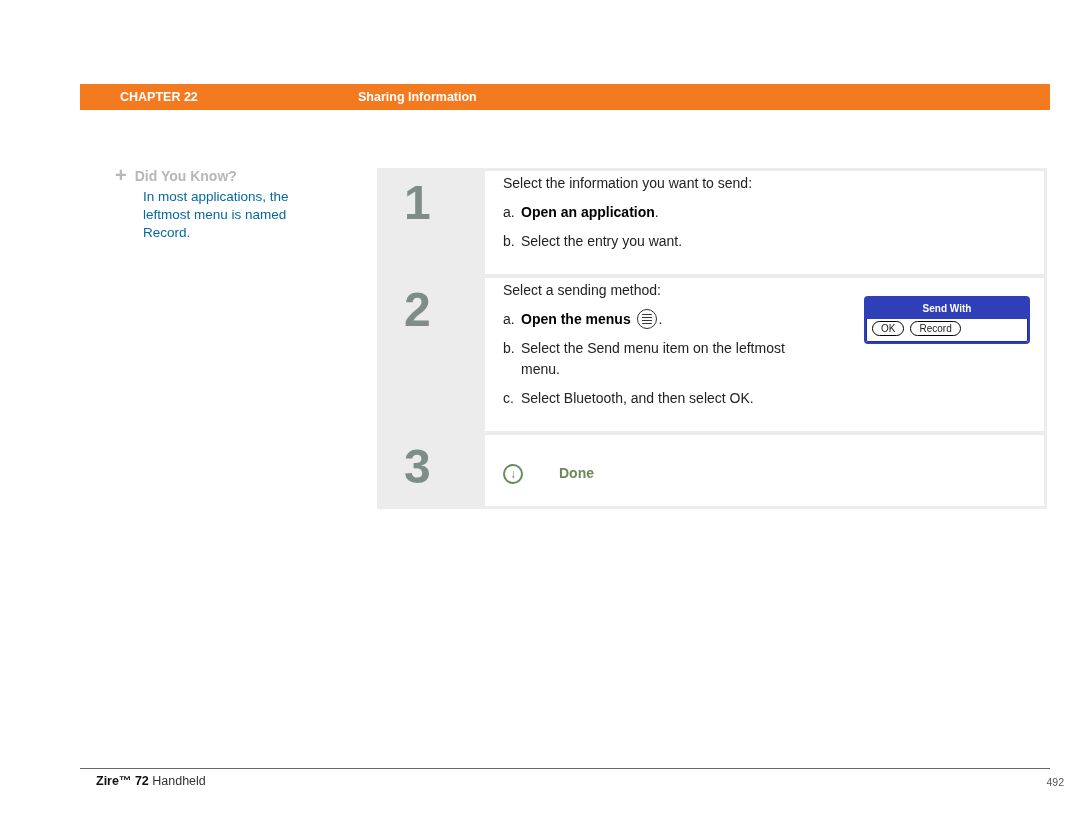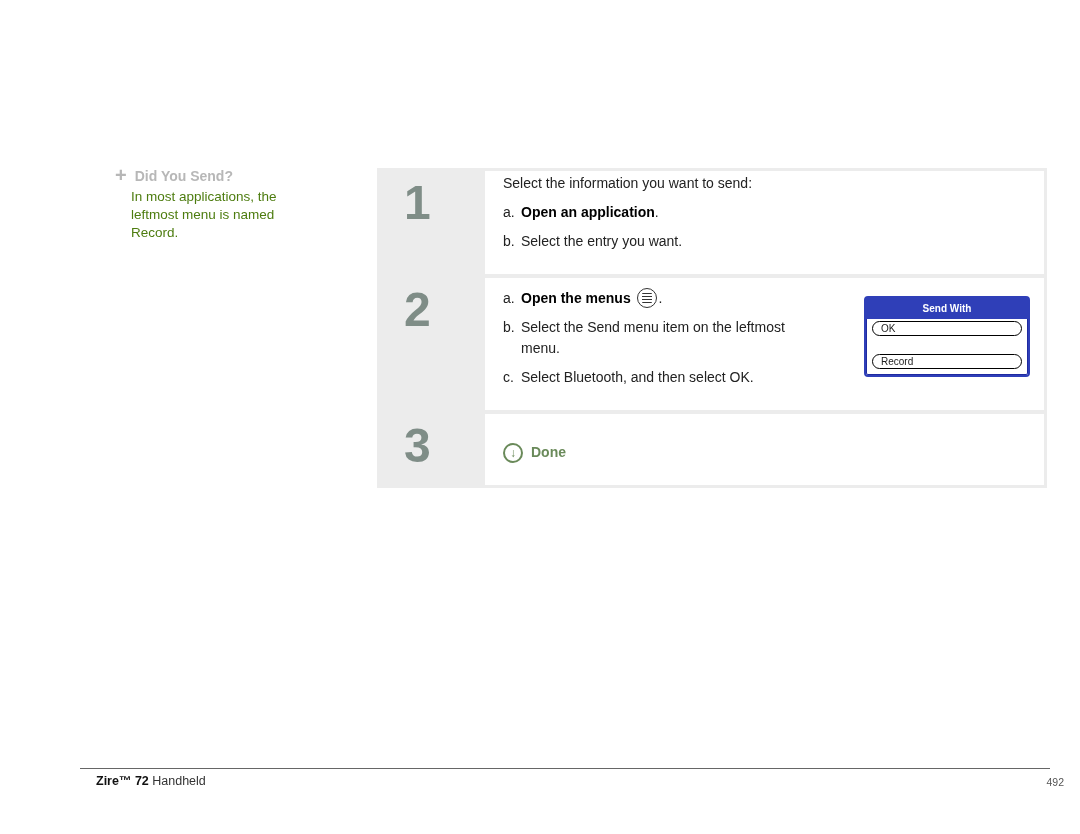--- a/index.html
+++ b/index.html
@@ -54,24 +54,24 @@
   }
   .dyk-plus {
     font-weight: bold;
     font-size: 20px;
     margin-right: 8px;
     line-height: 14px;
     position: relative;
     top: -1px;
   }
   .dyk-body {
-    color: #4d7c0f;
+    color: #0369a1;
     font-size: 13.5px;
     line-height: 1.35;
-    margin-left: 16px;
+    margin-left: 28px;
   }
   .steps-panel {
     position: absolute;
     left: 377px;
     top: 168px;
     width: 670px;
     background: #ececec;
     padding: 3px;
     box-sizing: border-box;
   }
@@ -141,20 +141,21 @@
       repeating-linear-gradient(#333 0 1px, transparent 1px 3px);
     border-radius: 1px;
   }
   .done-row {
     display: flex;
     align-items: center;
     margin-top: 26px;
     color: #6a8a5a;
     font-weight: bold;
     font-size: 14px;
+    gap: 28px;
   }
   .done-arrow {
     display: inline-flex;
     align-items: center;
     justify-content: center;
     width: 16px; height: 16px;
     border: 2px solid #6a8a5a;
     border-radius: 50%;
     margin-right: 8px;
     position: relative;
@@ -198,23 +199,22 @@
   .sendwith-item {
     padding: 0px 4px;
     line-height: 14px;
   }
   .sendwith-item.selected {
     background: #1f2aa0;
     color: #fff;
   }
   .sendwith-btns {
     display: flex;
-    gap: 18px;
+    gap: 6px;
     padding: 2px 6px 6px 6px;
-    flex-direction: column;
   }
   .pbtn {
     font-size: 10px;
     background: #fff;
     border: 1px solid #000;
     border-radius: 9px;
     padding: 0px 8px;
     line-height: 13px;
   }
   .footer-rule {
@@ -239,25 +239,29 @@
     font-size: 10.5px;
     color: #555;
   }
   .step2-left { max-width: 300px; }
 </style>
 </head>
 <body>
 
 <div class="page">
 
+  <div class="header-band">
+    <div class="header-chapter"><span>CHAPTER 22</span></div>
+    <div class="header-title"><span>Sharing Information</span></div>
+  </div>
 
   <div class="sidebar">
     <div class="dyk-row">
       <span class="dyk-plus">+</span>
-      <span>Did You Send?</span>
+      <span>Did You Know?</span>
     </div>
     <div class="dyk-body">In most applications, the leftmost menu is named Record.</div>
   </div>
 
   <div class="steps-panel">
 
     <div class="step-row">
       <div class="step-num-cell">
         <div class="step-num">1</div>
       </div>
@@ -277,20 +281,21 @@
         </div>
       </div>
     </div>
 
     <div class="step-row">
       <div class="step-num-cell">
         <div class="step-num">2</div>
       </div>
       <div class="step-body">
         <div class="step2-left">
+          <div>Select a sending method:</div>
           <div class="sub-list">
             <div class="sub-item">
               <span class="sub-letter">a.</span>
               <span class="sub-text">
                 <span class="bold-link">Open the menus</span>
                 <span class="menu-icon"></span><span>.</span>
               </span>
             </div>
             <div class="sub-item">
               <span class="sub-letter">b.</span>

